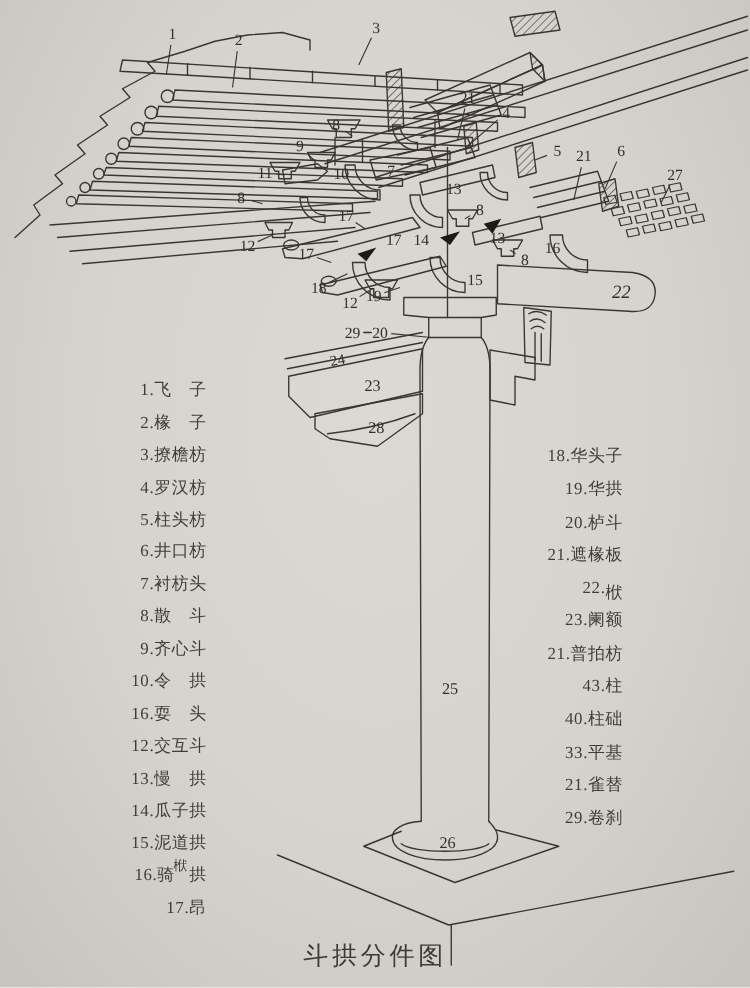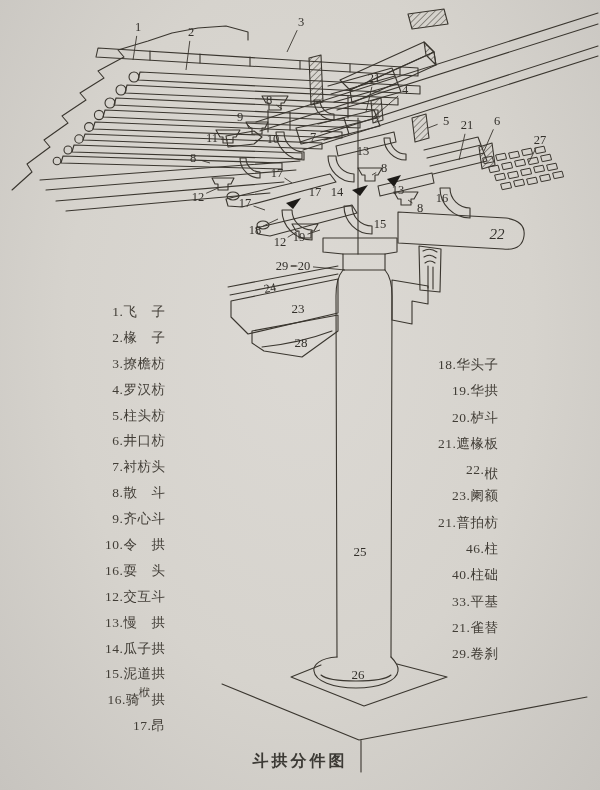--- a/index.html
+++ b/index.html
@@ -9,22 +9,22 @@
     font-family:"Liberation Serif", serif;
   }
   #art{position:absolute;left:0;top:0;}
   .legend{position:absolute;color:#413d36;font-size:13.5px;text-align:right;}
   .legend-item{height:25.9px;white-space:nowrap;letter-spacing:0.5px;}
   .legend.right .legend-item{height:26.3px;}
   .legend-item .sup{font-size:11px;position:relative;top:-8px;left:-1px;}
   .legend-item .sub{position:relative;top:4px;}
   #caption{
     position:absolute;left:210px;top:751px;width:180px;text-align:center;
-    font-family:"Liberation Sans", sans-serif;font-weight:700;
-    font-size:16px;letter-spacing:3px;color:#3c3a35;
+    font-family:"Liberation Sans", sans-serif;font-weight:400;
+    font-size:20px;letter-spacing:3px;color:#3c3a35;
   }
 </style>
 </head>
 <body>
 
 <div id="page">
 
   <svg id="art" width="600" height="790" viewBox="0 0 600 790">
     <defs>
       <pattern id="hatch" width="4.5" height="4.5" patternUnits="userSpaceOnUse" patternTransform="rotate(45)">
@@ -243,21 +243,21 @@
     </div>
 
   <div class="legend right" id="legend-right" style="left:438px;top:356px;">
       <div class="legend-item"><span>18.</span><span>华头子</span></div>
       <div class="legend-item"><span>19.</span><span>华拱</span></div>
       <div class="legend-item"><span>20.</span><span>栌斗</span></div>
       <div class="legend-item"><span>21.</span><span>遮椽板</span></div>
       <div class="legend-item"><span>22.</span><span class="sub">栿</span></div>
       <div class="legend-item"><span>23.</span><span>阑额</span></div>
       <div class="legend-item"><span>21.</span><span>普拍枋</span></div>
-      <div class="legend-item"><span>46.</span><span>柱</span></div>
+      <div class="legend-item"><span>43.</span><span>柱</span></div>
       <div class="legend-item"><span>40.</span><span>柱础</span></div>
       <div class="legend-item"><span>33.</span><span>平基</span></div>
       <div class="legend-item"><span>21.</span><span>雀替</span></div>
       <div class="legend-item"><span>29.</span><span>卷刹</span></div>
     </div>
 
   <div id="caption">斗拱分件图</div>
 </div>
 
 </body></html>

